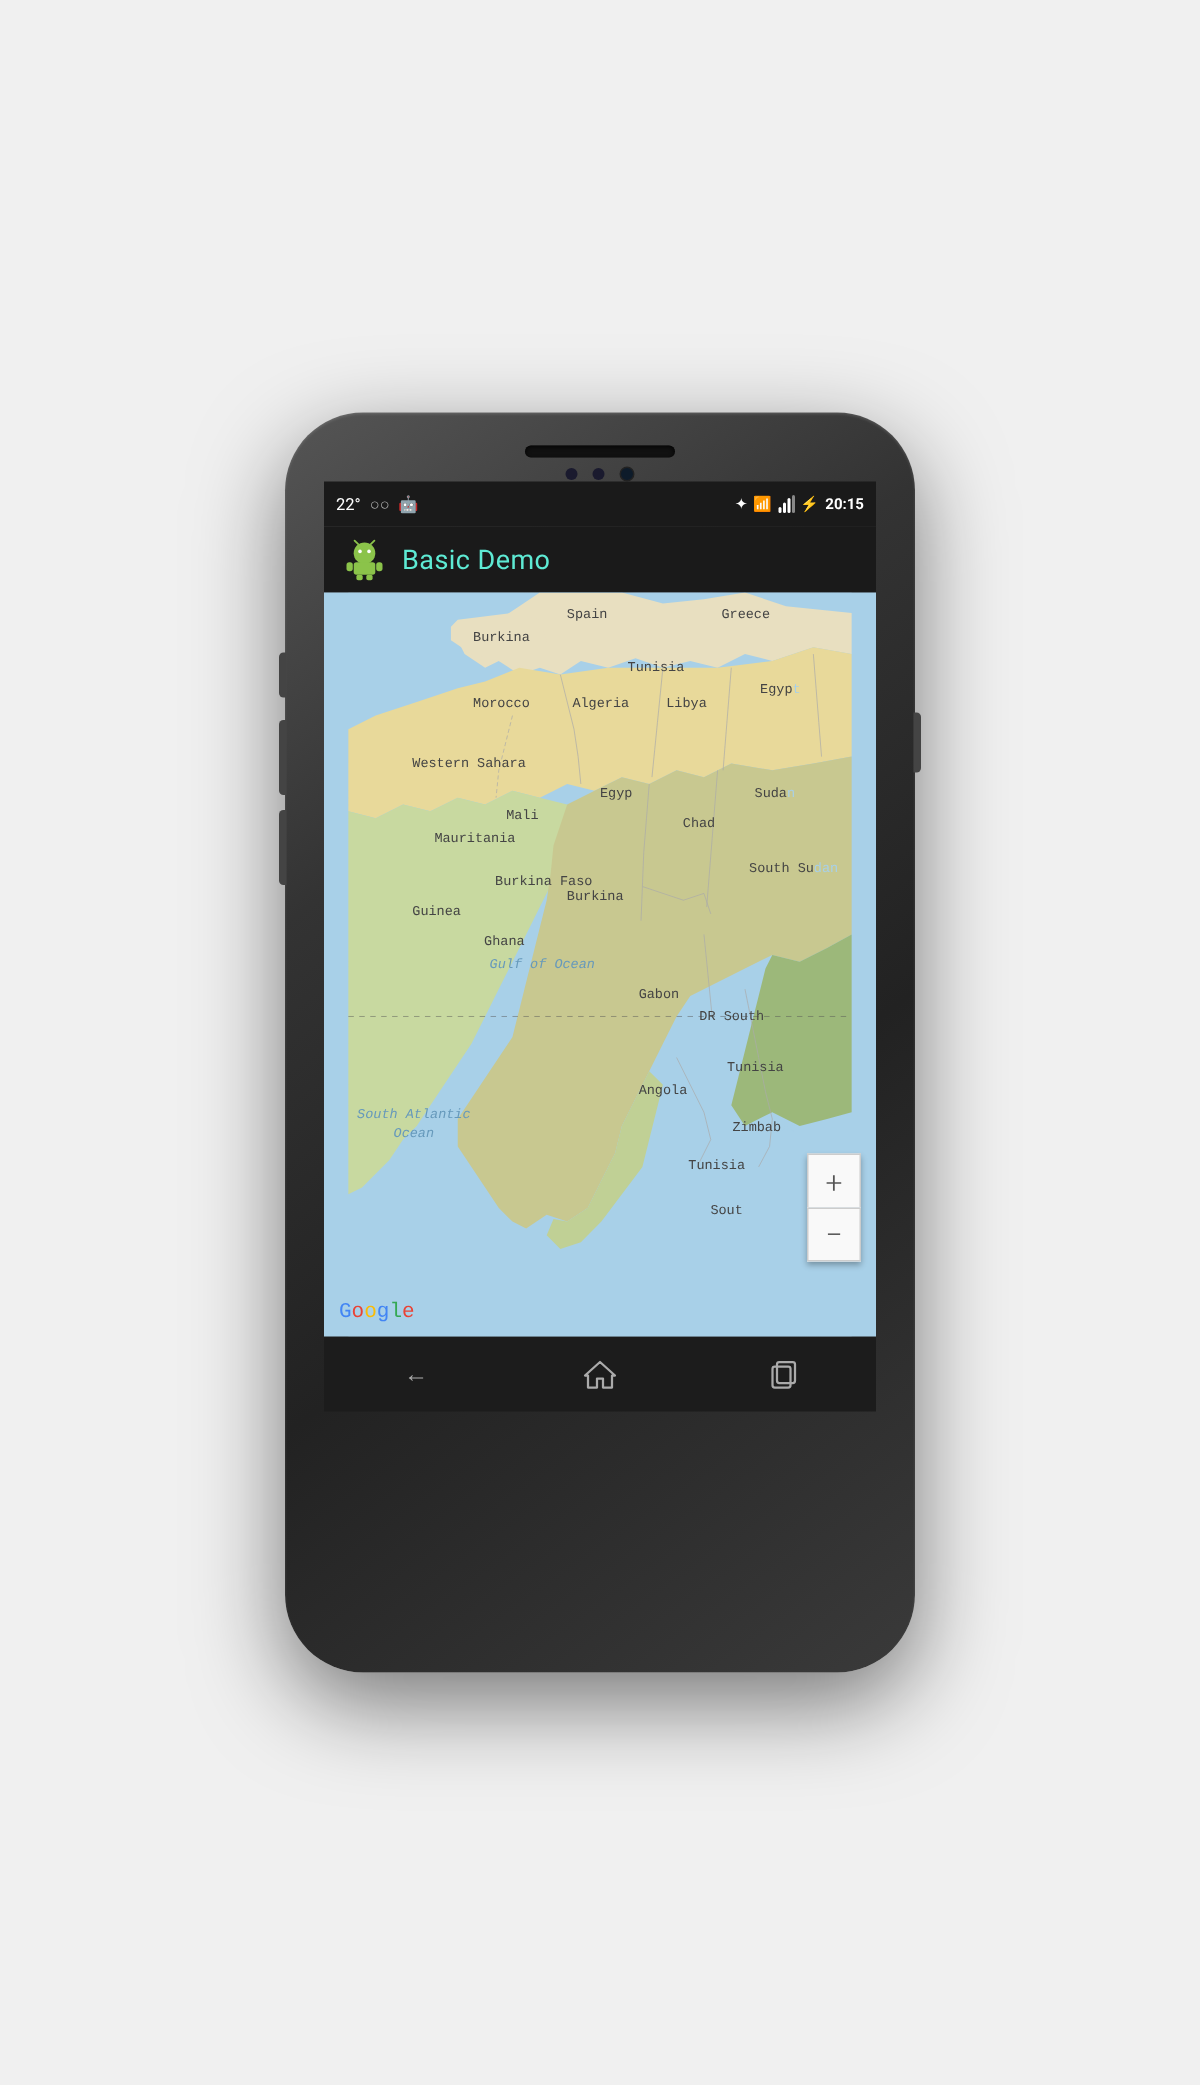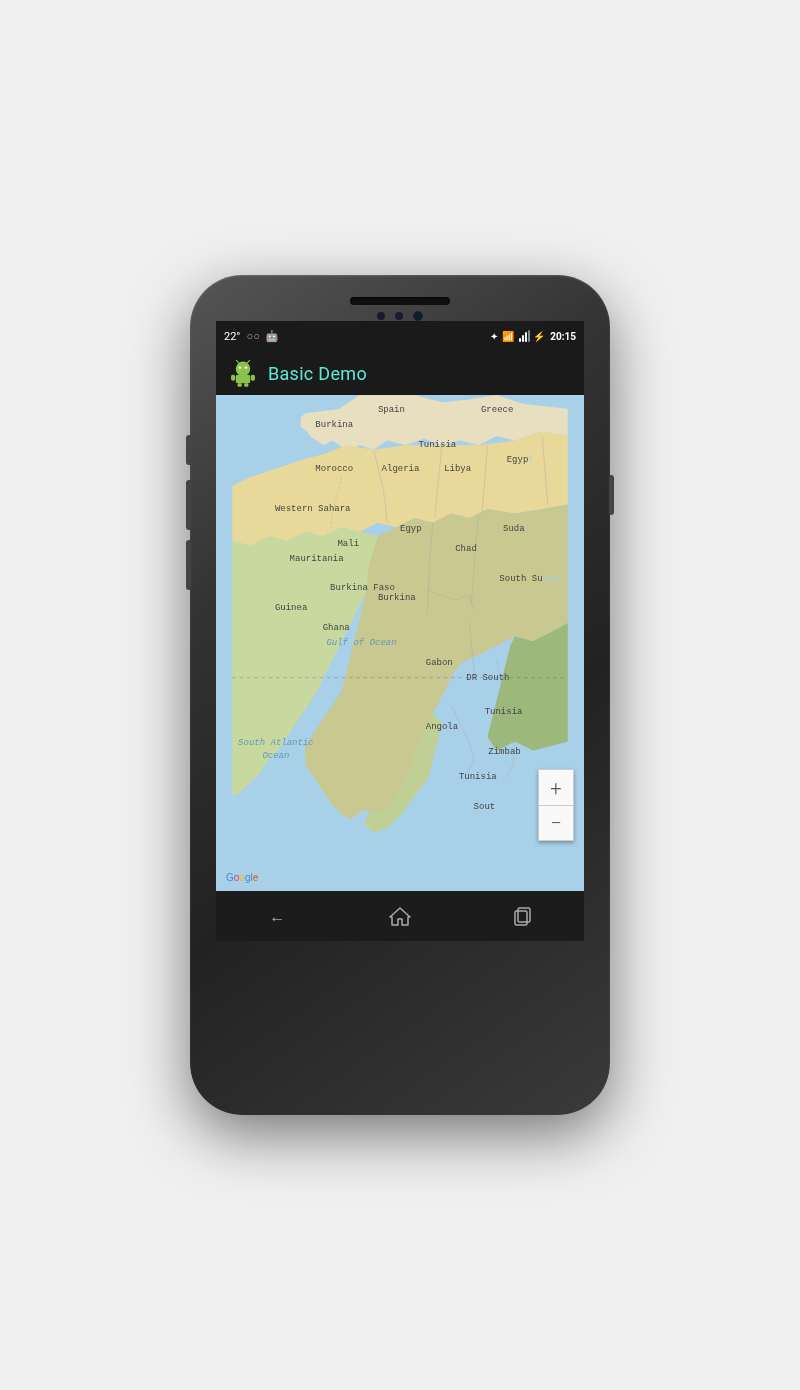--- a/index.html
+++ b/index.html
@@ -209,23 +209,23 @@
 
     .zoom-btn:first-child {
       border-bottom: none;
     }
 
     
     .google-watermark {
       position: absolute;
       bottom: 8px;
       left: 10px;
-      font-size: 10px;
+      font-size: 14px;
       color: #666;
-      font-family: Liberation Sans, sans-serif;
+      font-family: Liberation Mono, monospace;
     }
 
     .google-watermark .g-blue { color: #4285f4; }
     .google-watermark .g-red { color: #ea4335; }
     .google-watermark .g-yellow { color: #fbbc05; }
     .google-watermark .g-green { color: #34a853; }
 
     
     .nav-bar {
       width: 368px;

